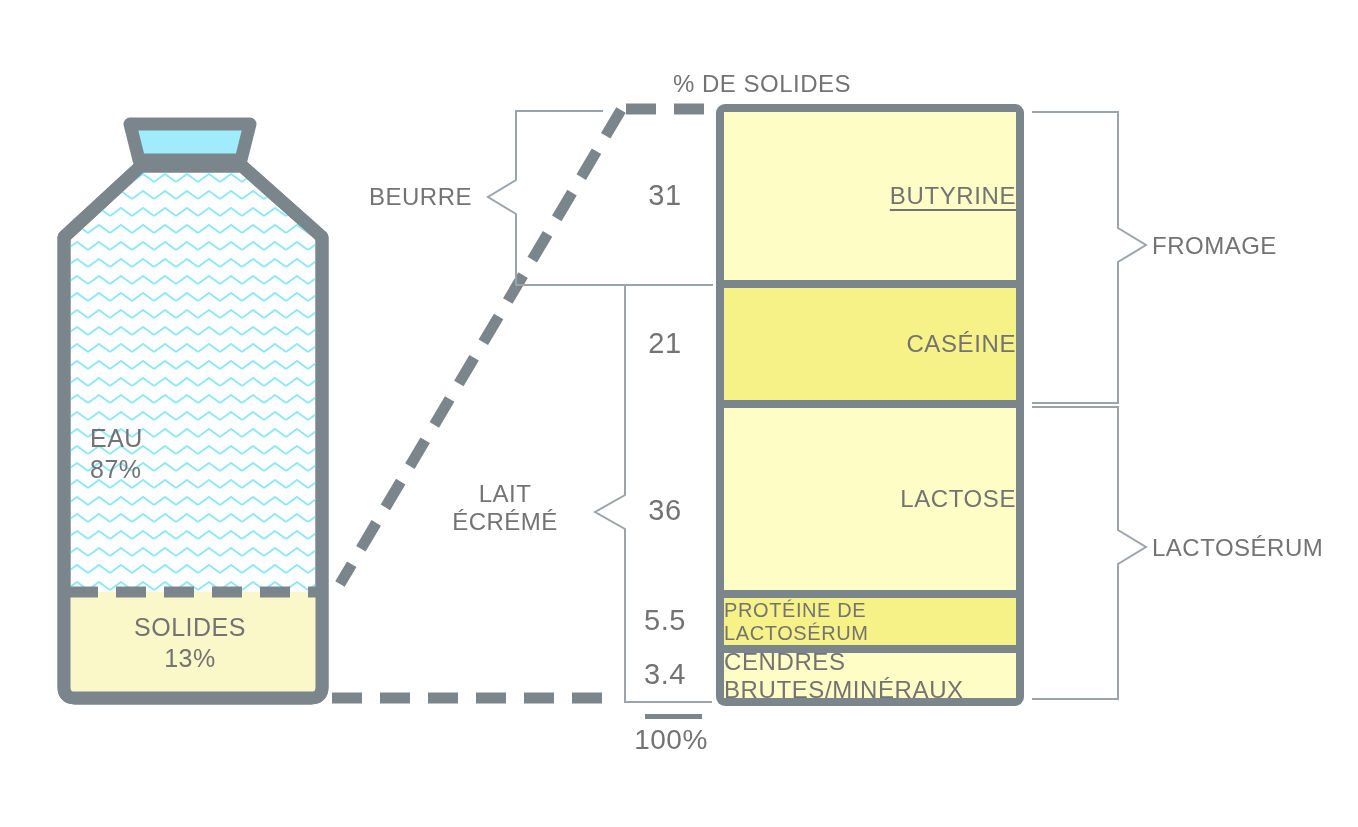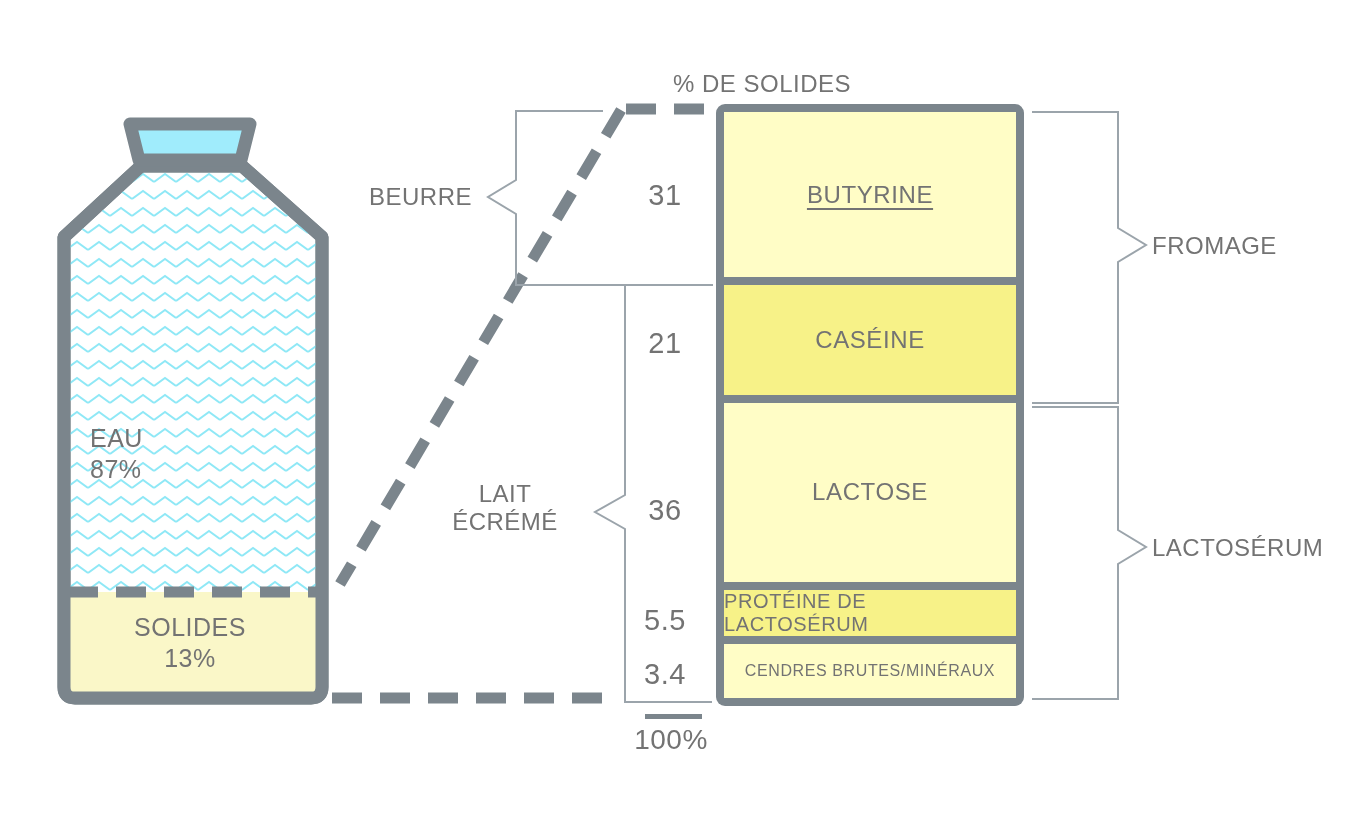--- a/index.html
+++ b/index.html
@@ -11,25 +11,25 @@
   .abs{position:absolute;}
   .ctr{text-align:center;}
   .cap{letter-spacing:.5px;}
   .title{left:637px;top:70px;width:250px;font-size:24px;}
   .num{left:620px;width:90px;font-size:29px;text-align:center;letter-spacing:.5px;}
   .n31{top:179px;} .n21{top:327px;} .n36{top:494px;} .n55{top:604px;} .n65{top:658px;}
   .bar{
     left:716px;top:104px;width:308px;height:602px;background:#7B858C;border-radius:9px;
     box-sizing:border-box;padding:8px;display:flex;flex-direction:column;gap:8px;
   }
-  .seg{display:flex;align-items:center;justify-content:center;font-size:24px;letter-spacing:.6px;}
+  .seg{display:flex;align-items:center;justify-content:flex-end;font-size:24px;letter-spacing:.6px;}
   .seg-light{background:#FFFDC6;}
   .seg-dark{background:#F7F288;}
   .s0{height:168px;} .s1{height:112px;} .s2{height:182px;}
-  .s3{height:47px;font-size:20px;} .s4{height:55px;font-size:16px;}
+  .s3{height:47px;font-size:20px;} .s4{height:45px;font-size:24px;}
   .u{text-decoration:underline;text-underline-offset:5px;text-decoration-thickness:2px;}
   .eau{left:90px;top:382px;width:200px;font-size:25px;line-height:31px;text-align:left;letter-spacing:.5px;margin-top:41px;}
   .sol{left:90px;top:612px;width:200px;font-size:25px;line-height:31px;text-align:center;letter-spacing:.5px;}
   .beurre{left:300px;top:183px;width:172px;font-size:24px;text-align:right;letter-spacing:.5px;}
   .lait{left:415px;top:480px;width:180px;font-size:24px;line-height:28px;text-align:center;letter-spacing:.5px;}
   .fromage{left:1152px;top:232px;font-size:24px;letter-spacing:.5px;}
   .lactoserum{left:1152px;top:534px;font-size:24px;letter-spacing:.5px;}
   .sumline{left:645px;top:714px;width:57px;height:5px;background:#7B858C;}
   .total{left:630px;top:724px;width:82px;font-size:28px;text-align:center;letter-spacing:.5px;}
 </style>

